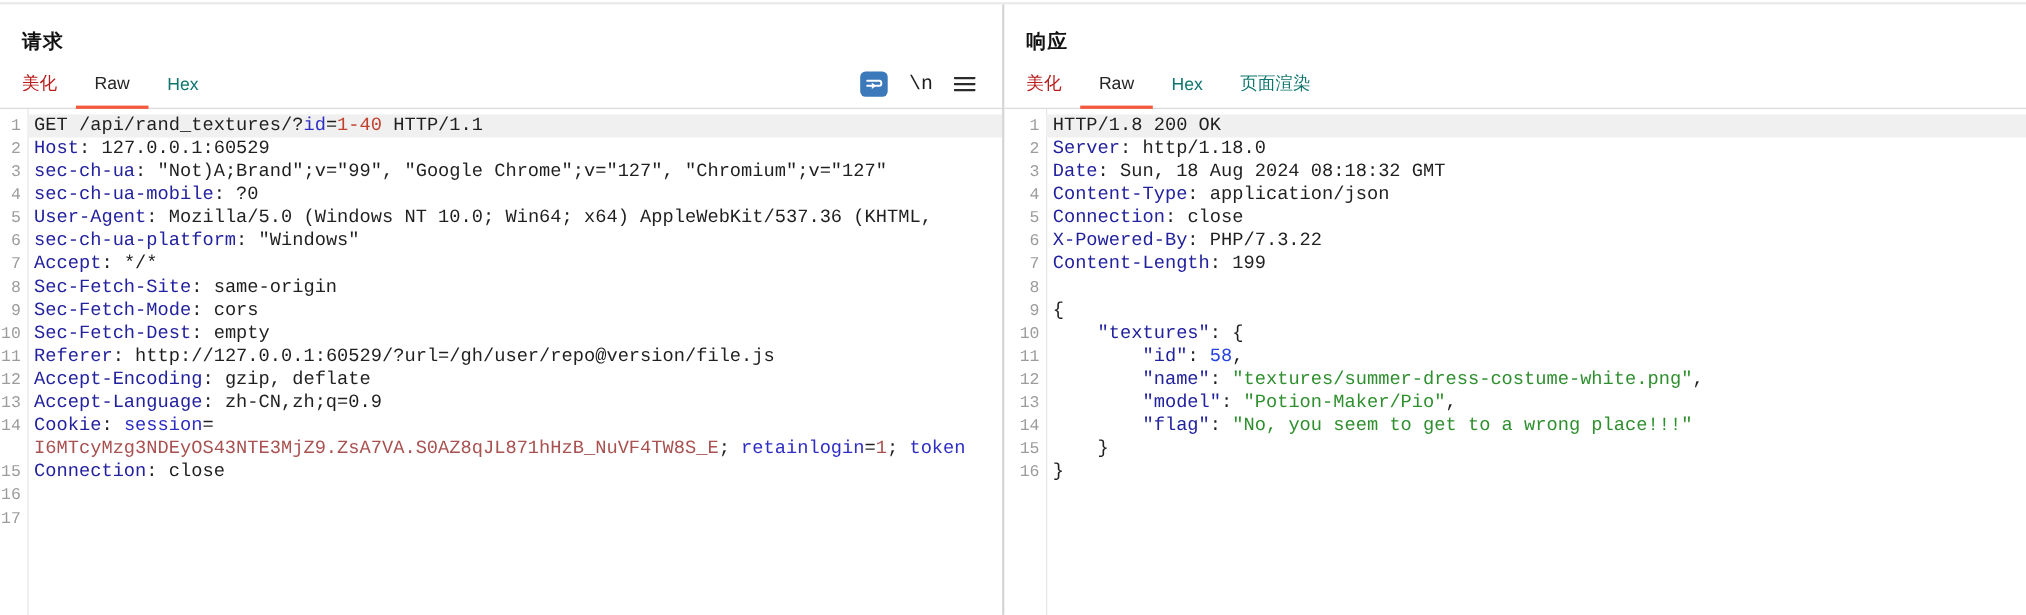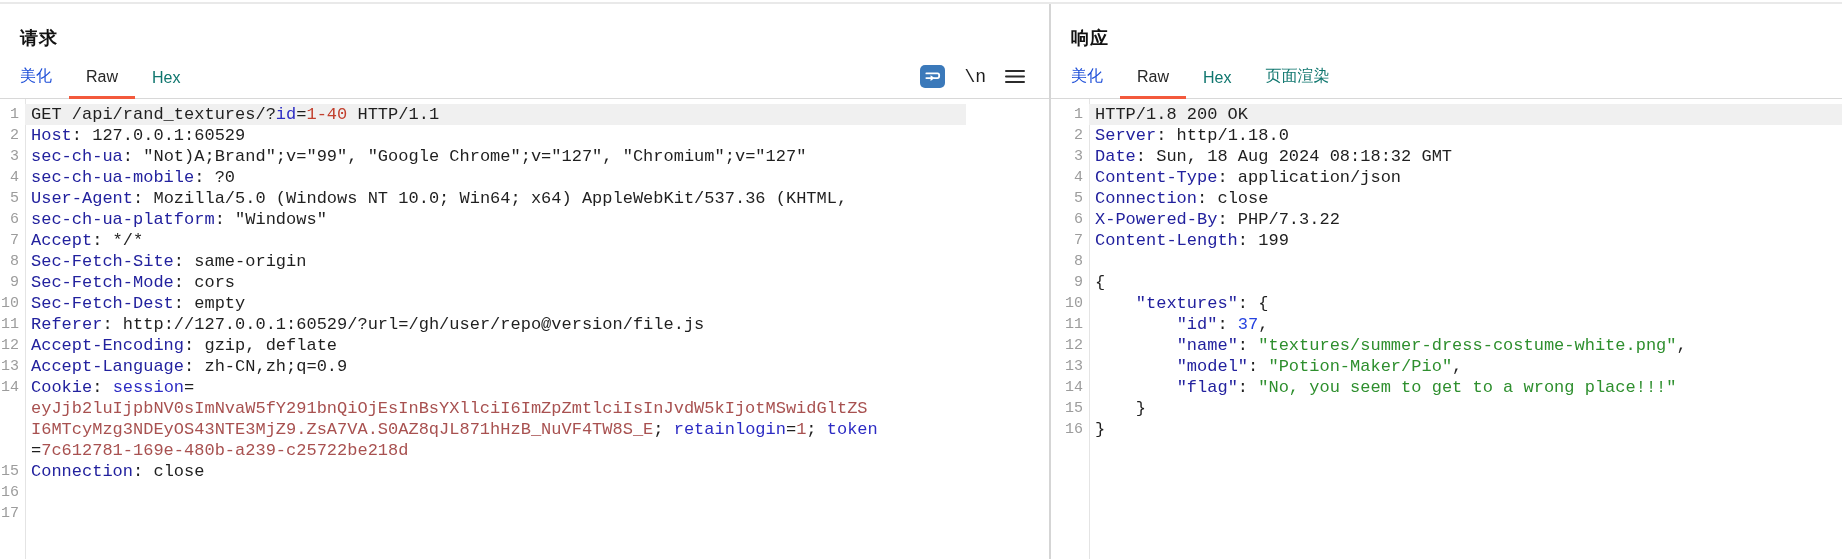--- a/index.html
+++ b/index.html
@@ -3,26 +3,26 @@
 <meta charset="utf-8">
 <style>
   html,body{margin:0;padding:0}
   body{
     width:1842px;height:559px;overflow:hidden;background:#fff;
     font-family:"Liberation Sans",sans-serif;position:relative;
   }
   .top-line{position:absolute;top:2px;left:0;width:100%;height:2px;background:#e9e9e9}
   .wrap{display:flex;height:555px;padding-top:4px}
   .panel{box-sizing:border-box;position:relative}
-  .panel.left{width:1051px;border-right:2px solid #d5d5d5}
+  .panel.left{width:913px;border-right:2px solid #d5d5d5}
   .panel.right{flex:1}
   .phead{height:95px;box-sizing:border-box;border-bottom:1px solid #d8d8d8;position:relative}
   .ptitle{position:absolute;top:22px;left:20px;font-size:18px;font-weight:bold;color:#121212;letter-spacing:1px}
   .tabs{position:absolute;bottom:-1px;left:20px;display:flex;align-items:flex-end}
-  .tab{font-size:16px;padding:0 17px 12px 17px;color:#1d4ed8;cursor:pointer;white-space:nowrap}
+  .tab{font-size:16px;padding:0 17px 12px 17px;color:#b91c1c;cursor:pointer;white-space:nowrap}
   .tab.first{padding-left:0}
   .tab.active{color:#262626;border-bottom:3px solid #f3593c;padding-bottom:10px}
   .tab.dark{color:#0f766e}
   .tab.faint{color:#0f766e}
   .toolbar{position:absolute;right:24px;bottom:10px;display:flex;align-items:center;gap:19px}
   .icon-wrapbtn{width:25px;height:23px;background:#3b79ba;border-radius:5px;display:flex;align-items:center;justify-content:center;cursor:pointer}
   .icon-nl{font-family:"Liberation Mono",monospace;font-size:18px;color:#1b1b1b;cursor:pointer}
   .icon-menu{cursor:pointer;display:flex;align-items:center}
   .editor{
     height:459px;overflow:hidden;position:relative;
@@ -131,29 +131,21 @@
         <div class="row">
           <span class="gutter">13</span>
           <span class="code"><span class="seg-name">Accept-Language</span><span class="seg-text">: zh-CN,zh;q=0.9</span></span>
         </div>
         <div class="row">
           <span class="gutter">14</span>
           <span class="code"><span class="seg-name">Cookie</span><span class="seg-text">: </span><span class="seg-blue">session</span><span class="seg-text">=</span></span>
         </div>
         <div class="row">
           <span class="gutter"></span>
-          <span class="code"><span class="seg-dred">eyJjb2luIjpbNV0sImNvaW5fY291bnQiOjEsInBsYXllciI6ImZpZmtlciIsInJvdW5kIjotMSwidGltZS</span></span>
-        </div>
-        <div class="row">
-          <span class="gutter"></span>
           <span class="code"><span class="seg-dred">I6MTcyMzg3NDEyOS43NTE3MjZ9.ZsA7VA.S0AZ8qJL871hHzB_NuVF4TW8S_E</span><span class="seg-text">; </span><span class="seg-blue">retainlogin</span><span class="seg-text">=</span><span class="seg-dred">1</span><span class="seg-text">; </span><span class="seg-blue">token</span></span>
-        </div>
-        <div class="row">
-          <span class="gutter"></span>
-          <span class="code"><span class="seg-text">=</span><span class="seg-dred">7c612781-169e-480b-a239-c25722be218d</span></span>
         </div>
         <div class="row">
           <span class="gutter">15</span>
           <span class="code"><span class="seg-name">Connection</span><span class="seg-text">: close</span></span>
         </div>
         <div class="row">
           <span class="gutter">16</span>
           <span class="code"></span>
         </div>
         <div class="row">
@@ -209,21 +201,21 @@
         <div class="row">
           <span class="gutter">9</span>
           <span class="code"><span class="seg-text">{</span></span>
         </div>
         <div class="row">
           <span class="gutter">10</span>
           <span class="code"><span class="seg-text">    </span><span class="seg-name">"textures"</span><span class="seg-text">: {</span></span>
         </div>
         <div class="row">
           <span class="gutter">11</span>
-          <span class="code"><span class="seg-text">        </span><span class="seg-name">"id"</span><span class="seg-text">: </span><span class="seg-num">37</span><span class="seg-text">,</span></span>
+          <span class="code"><span class="seg-text">        </span><span class="seg-name">"id"</span><span class="seg-text">: </span><span class="seg-num">58</span><span class="seg-text">,</span></span>
         </div>
         <div class="row">
           <span class="gutter">12</span>
           <span class="code"><span class="seg-text">        </span><span class="seg-name">"name"</span><span class="seg-text">: </span><span class="seg-str">"textures/summer-dress-costume-white.png"</span><span class="seg-text">,</span></span>
         </div>
         <div class="row">
           <span class="gutter">13</span>
           <span class="code"><span class="seg-text">        </span><span class="seg-name">"model"</span><span class="seg-text">: </span><span class="seg-str">"Potion-Maker/Pio"</span><span class="seg-text">,</span></span>
         </div>
         <div class="row">

